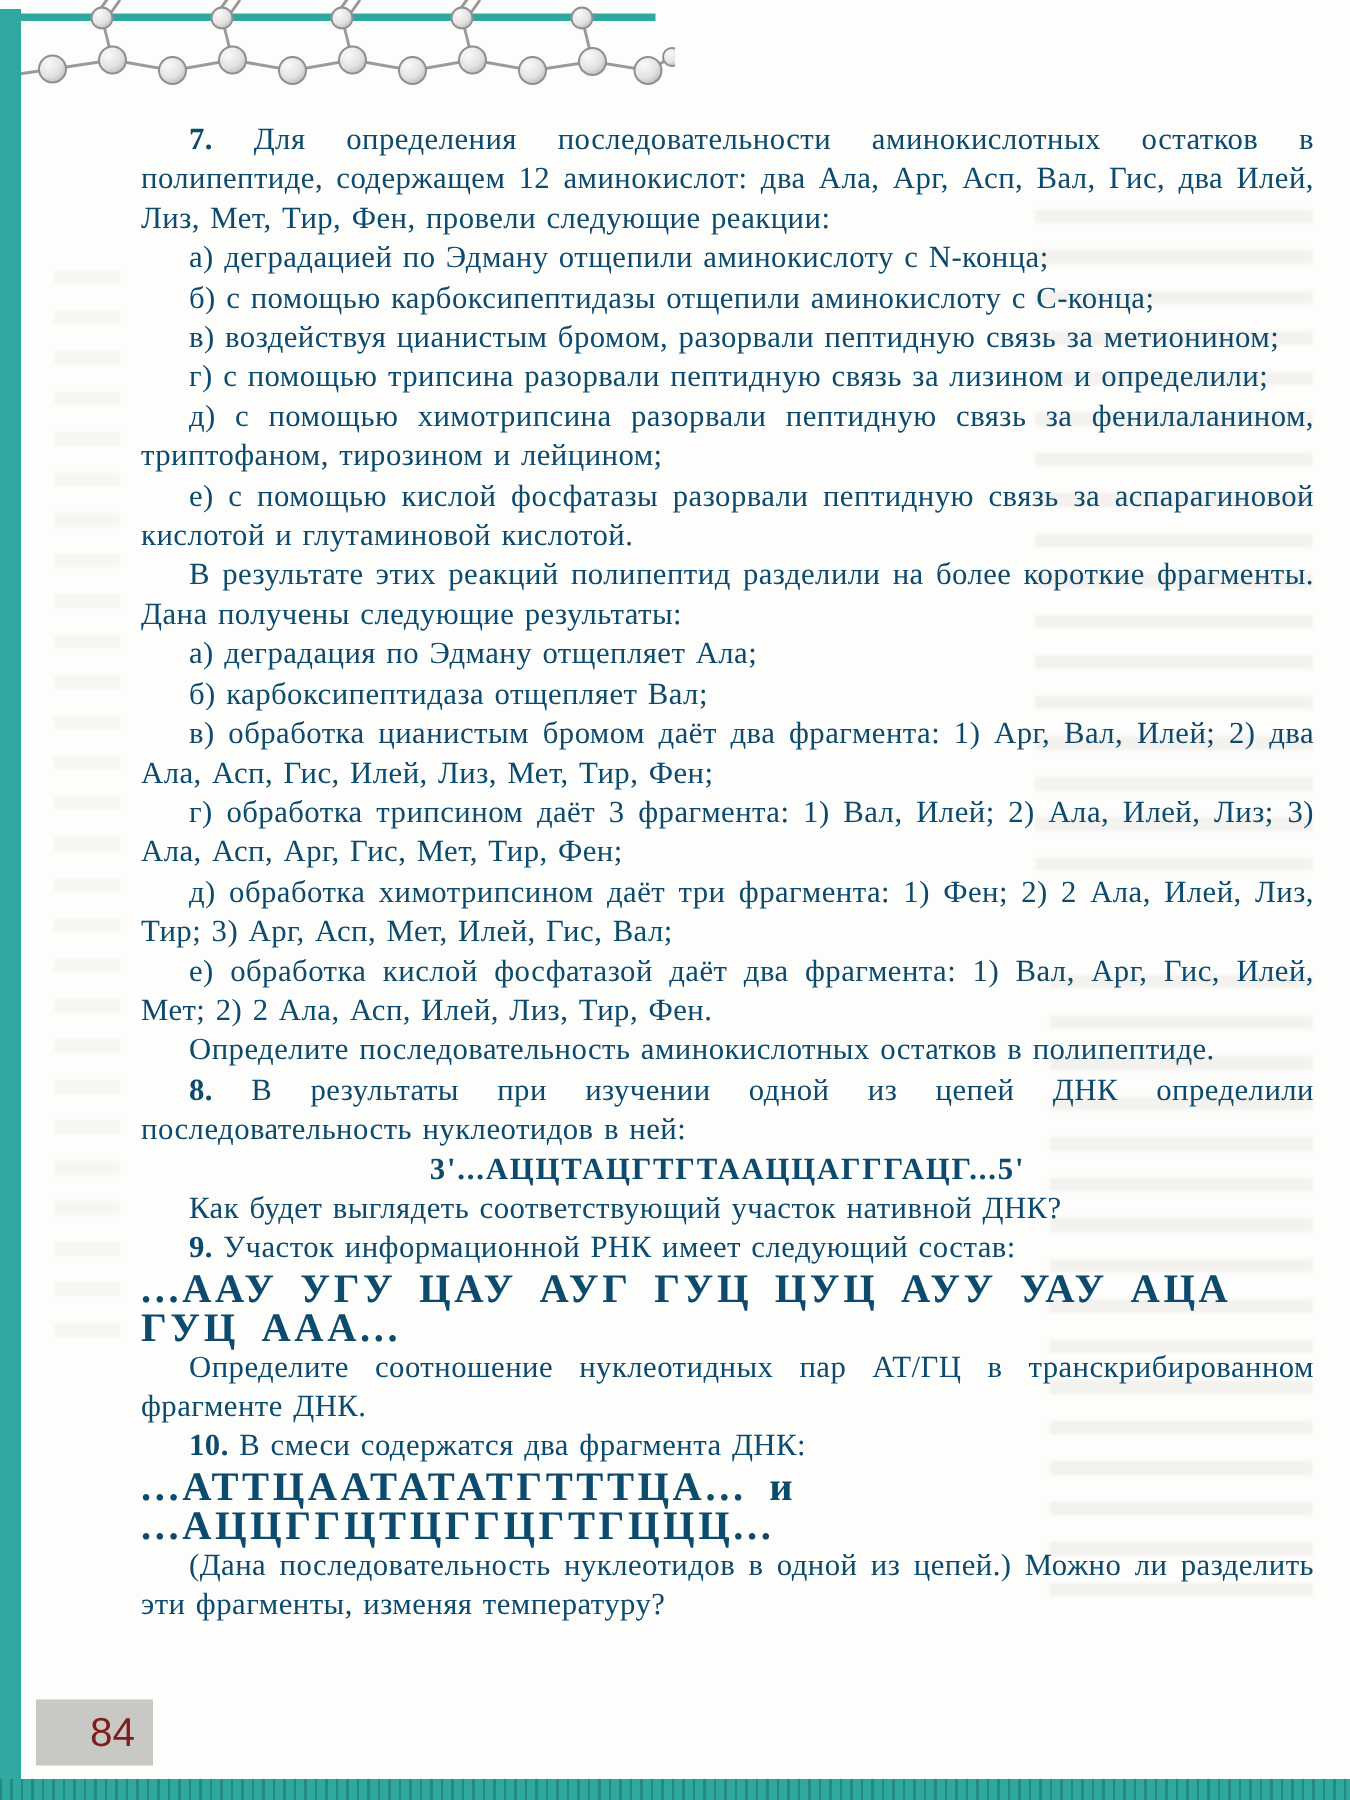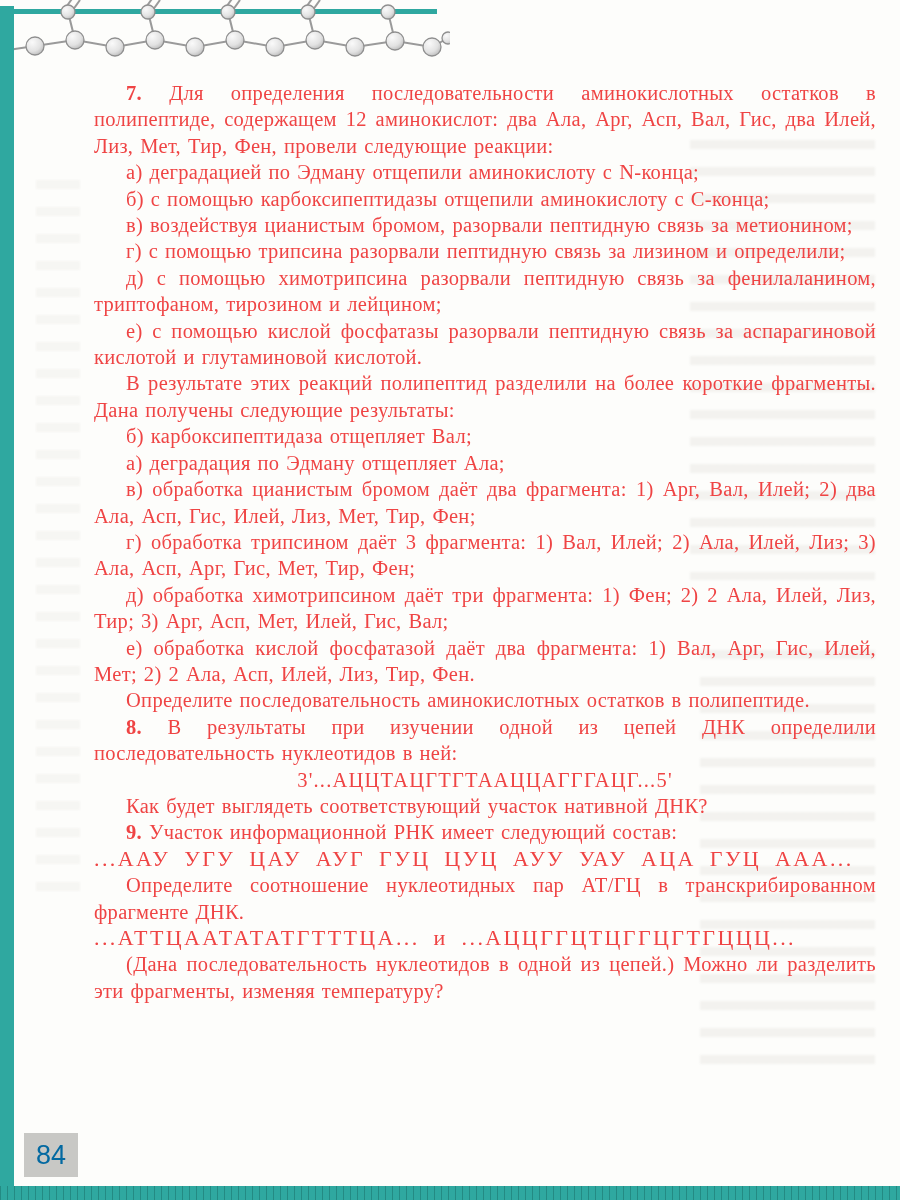--- a/index.html
+++ b/index.html
@@ -45,43 +45,43 @@
   }
   .ghost1 { left: 690px; top: 140px; width: 185px; height: 440px; }
   .ghost2 { left: 700px; top: 650px; width: 175px; height: 420px; }
   .ghost3 { left: 36px;  top: 180px; width: 44px;  height: 720px; opacity: .7; }
   
   .text-block {
     position: absolute;
     left: 94px; top: 80px; width: 782px;
     font-size: 20.5px; line-height: 26.4px;
     letter-spacing: 0.3px; word-spacing: 1.5px;
-    color: #ef4444;
+    color: #0c4a6e;
     text-align: justify;
   }
   p.para { margin: 0; text-indent: 32px; }
   p.para b.lead { font-weight: bold; }
   p.center {
     text-align: center; text-indent: 0;
     font-weight: bold; letter-spacing: 1.2px;
   }
-  p.bold { font-weight: normal; }
+  p.bold { font-weight: bold; }
   p.wide {
     text-align: left; text-indent: 0;
     letter-spacing: 2.4px; word-spacing: 6px;
-    font-size: 22px;
+    font-size: 27px;
   }
   
   .pagenum-box {
     position: absolute; left: 24px; top: 1133px;
     width: 54px; height: 44px;
     background: #c8c8c5;
     display: flex; align-items: center; justify-content: center;
     font-family: "Liberation Sans", sans-serif;
-    font-size: 27px; color: #0369a1;
+    font-size: 27px; color: #7f1d1d; padding-left: 24px;
   }
 </style>
 </head>
 <body>
 
 <div class="page">
 
   <div class="top-line"></div>
 
   <svg class="molecules" viewBox="0 0 450 62" aria-hidden="true">
@@ -142,33 +142,34 @@
 
   <main class="text-block" id="text-block">
       <p class="para"><b class="lead">7.&nbsp;</b><span>Для определения последовательности аминокислотных остатков в полипептиде, содержащем 12 аминокислот: два Ала, Арг, Асп, Вал, Гис, два Илей, Лиз, Мет, Тир, Фен, провели следующие реакции:</span></p>
       <p class="para"><span>а) деградацией по Эдману отщепили аминокислоту с N-конца;</span></p>
       <p class="para"><span>б) с помощью карбоксипептидазы отщепили аминокислоту с С-конца;</span></p>
       <p class="para"><span>в) воздействуя цианистым бромом, разорвали пептидную связь за метионином;</span></p>
       <p class="para"><span>г) с помощью трипсина разорвали пептидную связь за лизином и определили;</span></p>
       <p class="para"><span>д) с помощью химотрипсина разорвали пептидную связь за фенилаланином, триптофаном, тирозином и лейцином;</span></p>
       <p class="para"><span>е) с помощью кислой фосфатазы разорвали пептидную связь за аспарагиновой кислотой и глутаминовой кислотой.</span></p>
       <p class="para"><span>В результате этих реакций полипептид разделили на более короткие фрагменты. Дана получены следующие результаты:</span></p>
+      <p class="para"><span>а) деградация по Эдману отщепляет Ала;</span></p>
       <p class="para"><span>б) карбоксипептидаза отщепляет Вал;</span></p>
-      <p class="para"><span>а) деградация по Эдману отщепляет Ала;</span></p>
       <p class="para"><span>в) обработка цианистым бромом даёт два фрагмента: 1) Арг, Вал, Илей; 2) два Ала, Асп, Гис, Илей, Лиз, Мет, Тир, Фен;</span></p>
       <p class="para"><span>г) обработка трипсином даёт 3 фрагмента: 1) Вал, Илей; 2) Ала, Илей, Лиз; 3) Ала, Асп, Арг, Гис, Мет, Тир, Фен;</span></p>
       <p class="para"><span>д) обработка химотрипсином даёт три фрагмента: 1) Фен; 2) 2 Ала, Илей, Лиз, Тир; 3) Арг, Асп, Мет, Илей, Гис, Вал;</span></p>
       <p class="para"><span>е) обработка кислой фосфатазой даёт два фрагмента: 1) Вал, Арг, Гис, Илей, Мет; 2) 2 Ала, Асп, Илей, Лиз, Тир, Фен.</span></p>
       <p class="para"><span>Определите последовательность аминокислотных остатков в полипептиде.</span></p>
       <p class="para"><b class="lead">8.&nbsp;</b><span>В результаты при изучении одной из цепей ДНК определили последовательность нуклеотидов в ней:</span></p>
       <p class="para center bold"><span>3'...АЦЦТАЦГТГТААЦЦАГГГАЦГ...5'</span></p>
       <p class="para"><span>Как будет выглядеть соответствующий участок нативной ДНК?</span></p>
       <p class="para"><b class="lead">9.&nbsp;</b><span>Участок информационной РНК имеет следующий состав:</span></p>
       <p class="para bold wide"><span>...ААУ УГУ ЦАУ АУГ ГУЦ ЦУЦ АУУ УАУ АЦА ГУЦ ААА...</span></p>
       <p class="para"><span>Определите соотношение нуклеотидных пар АТ/ГЦ в транскрибированном фрагменте ДНК.</span></p>
+      <p class="para"><b class="lead">10.&nbsp;</b><span>В смеси содержатся два фрагмента ДНК:</span></p>
       <p class="para bold wide"><span>...АТТЦААТАТАТГТТТЦА... и ...АЦЦГГЦТЦГГЦГТГЦЦЦ...</span></p>
       <p class="para"><span>(Дана последовательность нуклеотидов в одной из цепей.) Можно ли разделить эти фрагменты, изменяя температуру?</span></p>
     </main>
 
   <div class="pagenum-box">
     <span>84</span>
   </div>
 
 </div>
 

